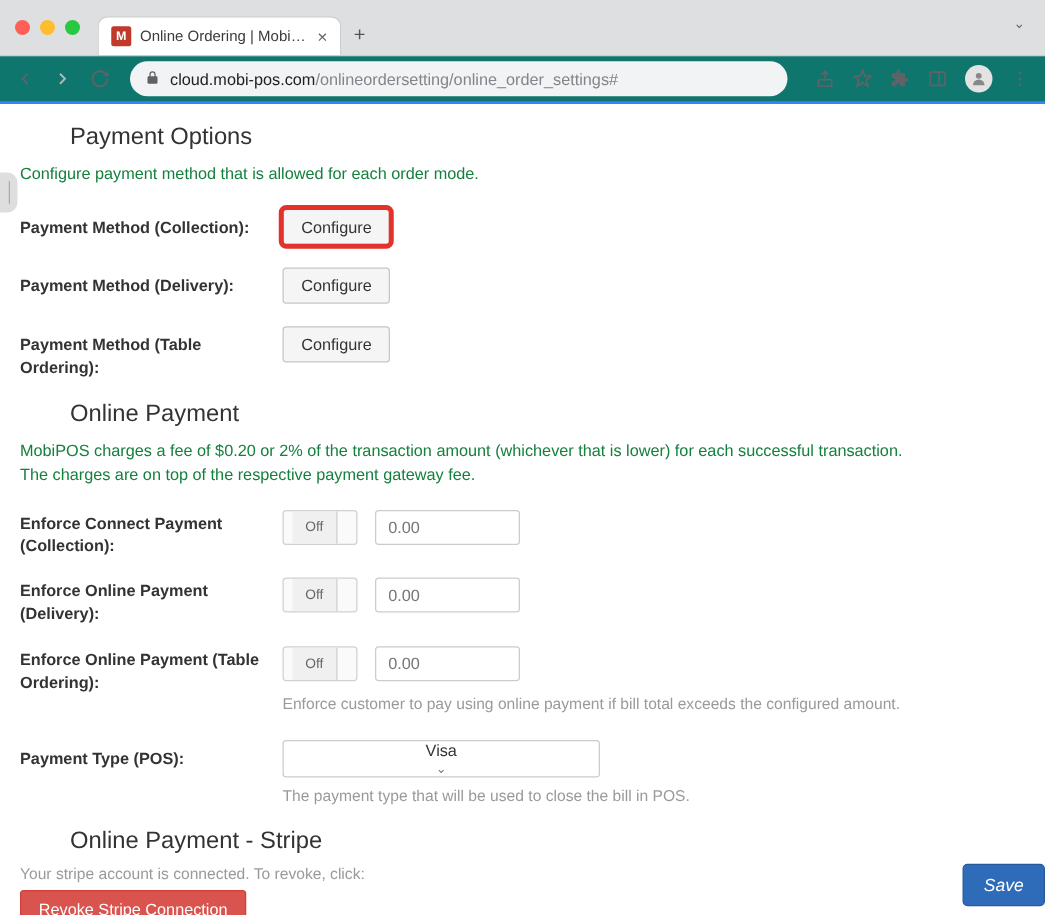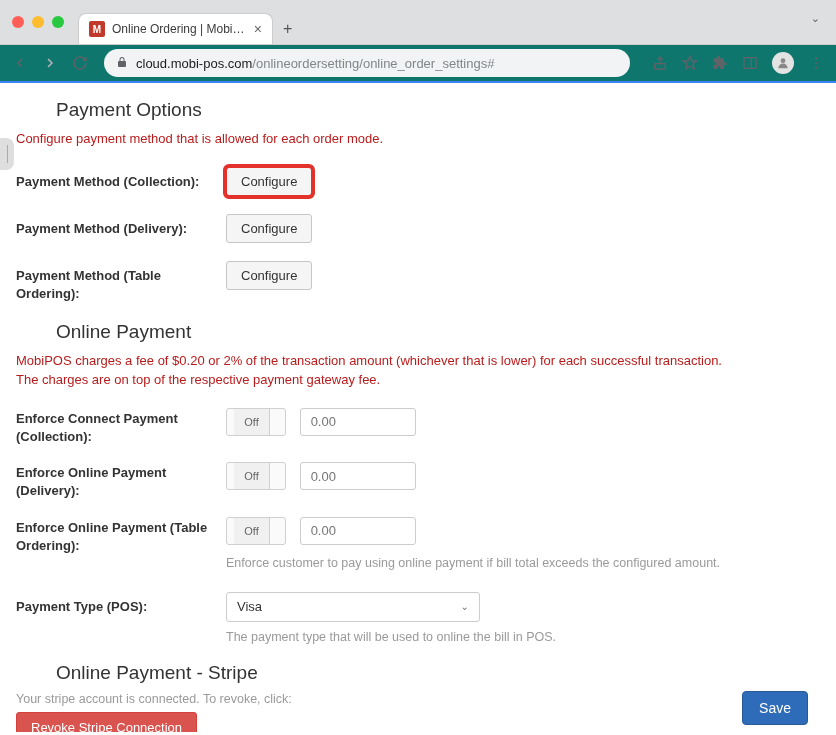--- a/index.html
+++ b/index.html
@@ -31,45 +31,45 @@
     .avatar-circle { width: 22px; height: 22px; border-radius: 50%; background: #e3e3e3; display: flex; align-items: center; justify-content: center; color: #888; font-size: 12px; }
     
     
     .notch { position: absolute; left: 0; top: 138px; width: 14px; height: 32px; background: #dedede; border-radius: 0 8px 8px 0; display: flex; flex-direction: column; justify-content: center; align-items: center; gap: 3px; }
     .notch .ln { width: 1px; height: 18px; background: #aaa; }
     
     
     .content { padding: 16px 16px 0 16px; height: calc(100% - 74px); overflow: hidden; position: relative; }
     .section-title { font-size: 19px; font-weight: 400; color: #333; margin-bottom: 8px; margin-top: 16px; margin-left: 40px; }
     .section-title.first { margin-top: 0; }
-    .section-sub { font-size: 13px; color: #b91c1c; margin-bottom: 18px; line-height: 1.5; }
+    .section-sub { font-size: 13px; color: #15803d; margin-bottom: 18px; line-height: 1.5; }
     
     .form-row { display: flex; align-items: flex-start; margin-bottom: 18px; }
     .form-row.tight { margin-bottom: 16px; }
     .form-label { width: 210px; font-size: 13px; font-weight: 600; color: #333; line-height: 1.4; padding-top: 6px; }
     .form-label.no-pad { padding-top: 2px; }
     .form-field { flex: 1; }
     
     .btn-gray { background: #f5f5f5; border: 1px solid #c6c6c6; border-radius: 3px; padding: 6px 14px; font-size: 13px; color: #333; cursor: pointer; }
     .btn-gray.highlighted { outline: 4px solid #e3312b; outline-offset: -1px; }
     
     .toggle-wrap { display: inline-flex; align-items: center; background: #fafafa; border: 1px solid #d0d0d0; border-radius: 3px; height: 28px; overflow: hidden; width: 60px; position: relative; }
     .toggle-knob { display: flex; background: #f0f0f0; border-right: 1px solid #d0d0d0; align-items: center; justify-content: center; width: 36px; height: 100%; font-size: 11px; color: #666; position: absolute; right: 15px; }
     
     .num-input { width: 116px; height: 28px; border: 1px solid #ccc; border-radius: 3px; padding: 0 10px; font-size: 13px; color: #bbb; margin-left: 10px; vertical-align: top; }
     
     .field-help { font-size: 12.5px; color: #9a9a9a; margin-top: 8px; }
     
-    .select-box { width: 254px; height: 30px; border: 1px solid #ccc; border-radius: 3px; padding: 0 10px; font-size: 13px; color: #333; display: flex; align-items: center; justify-content: space-between; background: #fff; cursor: pointer; }
+    .select-box { width: 254px; height: 30px; border: 1px solid #ccc; border-radius: 3px; padding: 0 10px; font-size: 13px; color: #333; display: flex; align-items: center; justify-content: space-between; background: #fff; cursor: pointer; flex-direction: column; }
     .select-box .chev { color: #777; font-size: 10px; }
     
     .stripe-status { font-size: 12.5px; color: #9a9a9a; margin-bottom: 6px; }
     .btn-red { background: #d9534f; border: 1px solid #d43f3a; color: #fff; border-radius: 3px; padding: 7px 14px; font-size: 13px; cursor: pointer; }
     
-    .save-btn { position: absolute; right: 28px; bottom: 10px; background: #2e6bb8; color: #fff; border: 1px solid #285a99; border-radius: 4px; padding: 8px 16px; font-size: 14px; cursor: pointer; }
+    .save-btn { position: absolute; right: 0; bottom: 10px; background: #2e6bb8; color: #fff; border: 1px solid #285a99; border-radius: 4px; padding: 8px 16px; font-size: 14px; cursor: pointer; font-style: italic; }
     
     
     .cutoff { height: 40px; overflow: hidden; }
     
     svg.icon { width: 16px; height: 16px; }
   </style>
 </head>
 <body>
 
 <div class="browser-chrome">
@@ -221,21 +221,21 @@
     </div>
   </div>
 
   <div class="form-row" style="margin-top:22px">
     <div class="form-label">Payment Type (POS):</div>
     <div class="form-field">
       <div class="select-box">
         <span>Visa</span>
         <span class="chev">⌄</span>
       </div>
-      <div class="field-help">The payment type that will be used to online the bill in POS.</div>
+      <div class="field-help">The payment type that will be used to close the bill in POS.</div>
     </div>
   </div>
 
   <div class="section-title">Online Payment - Stripe</div>
 
   <div class="form-row">
     <div class="form-field cutoff">
       <div class="stripe-status">Your stripe account is connected. To revoke, click:</div>
       <button class="btn-red">Revoke Stripe Connection</button>
     </div>

